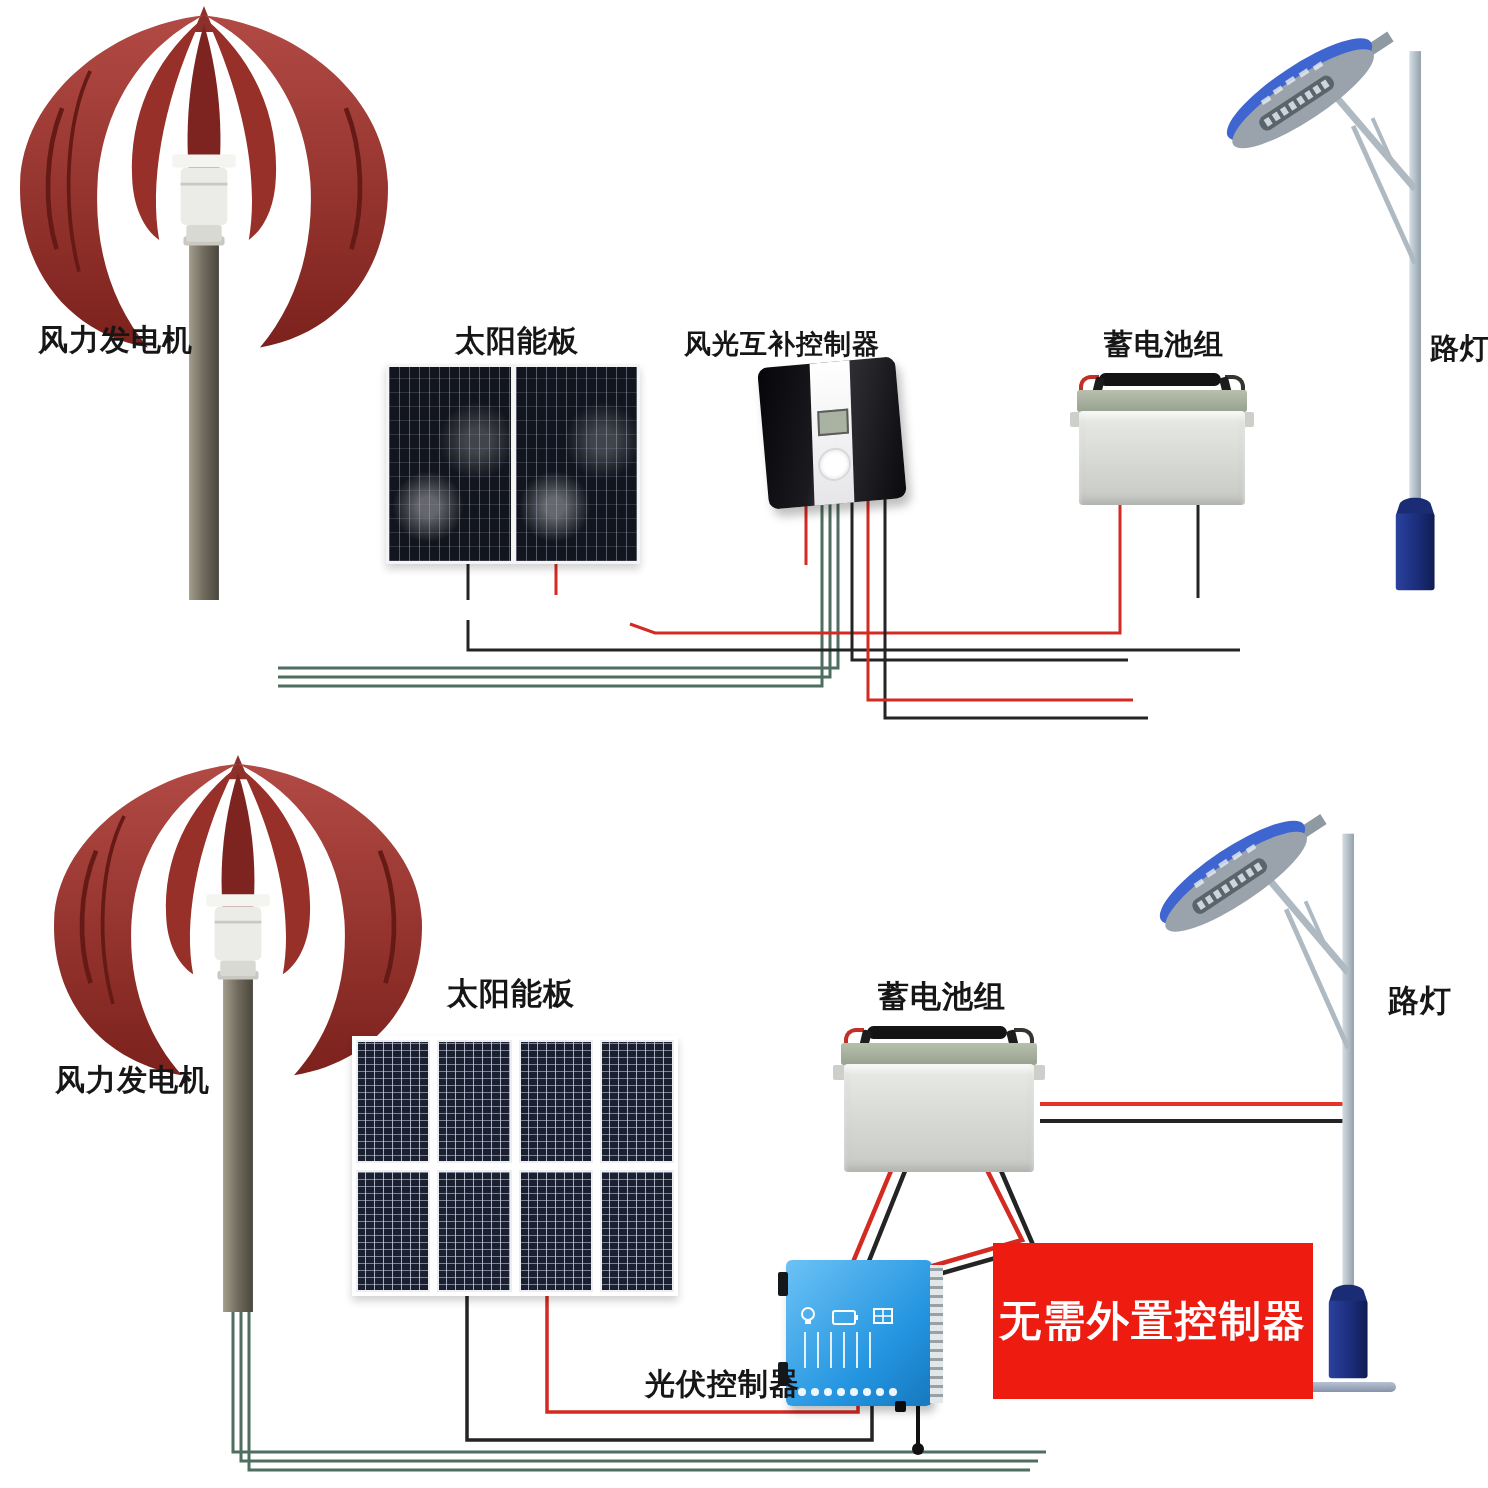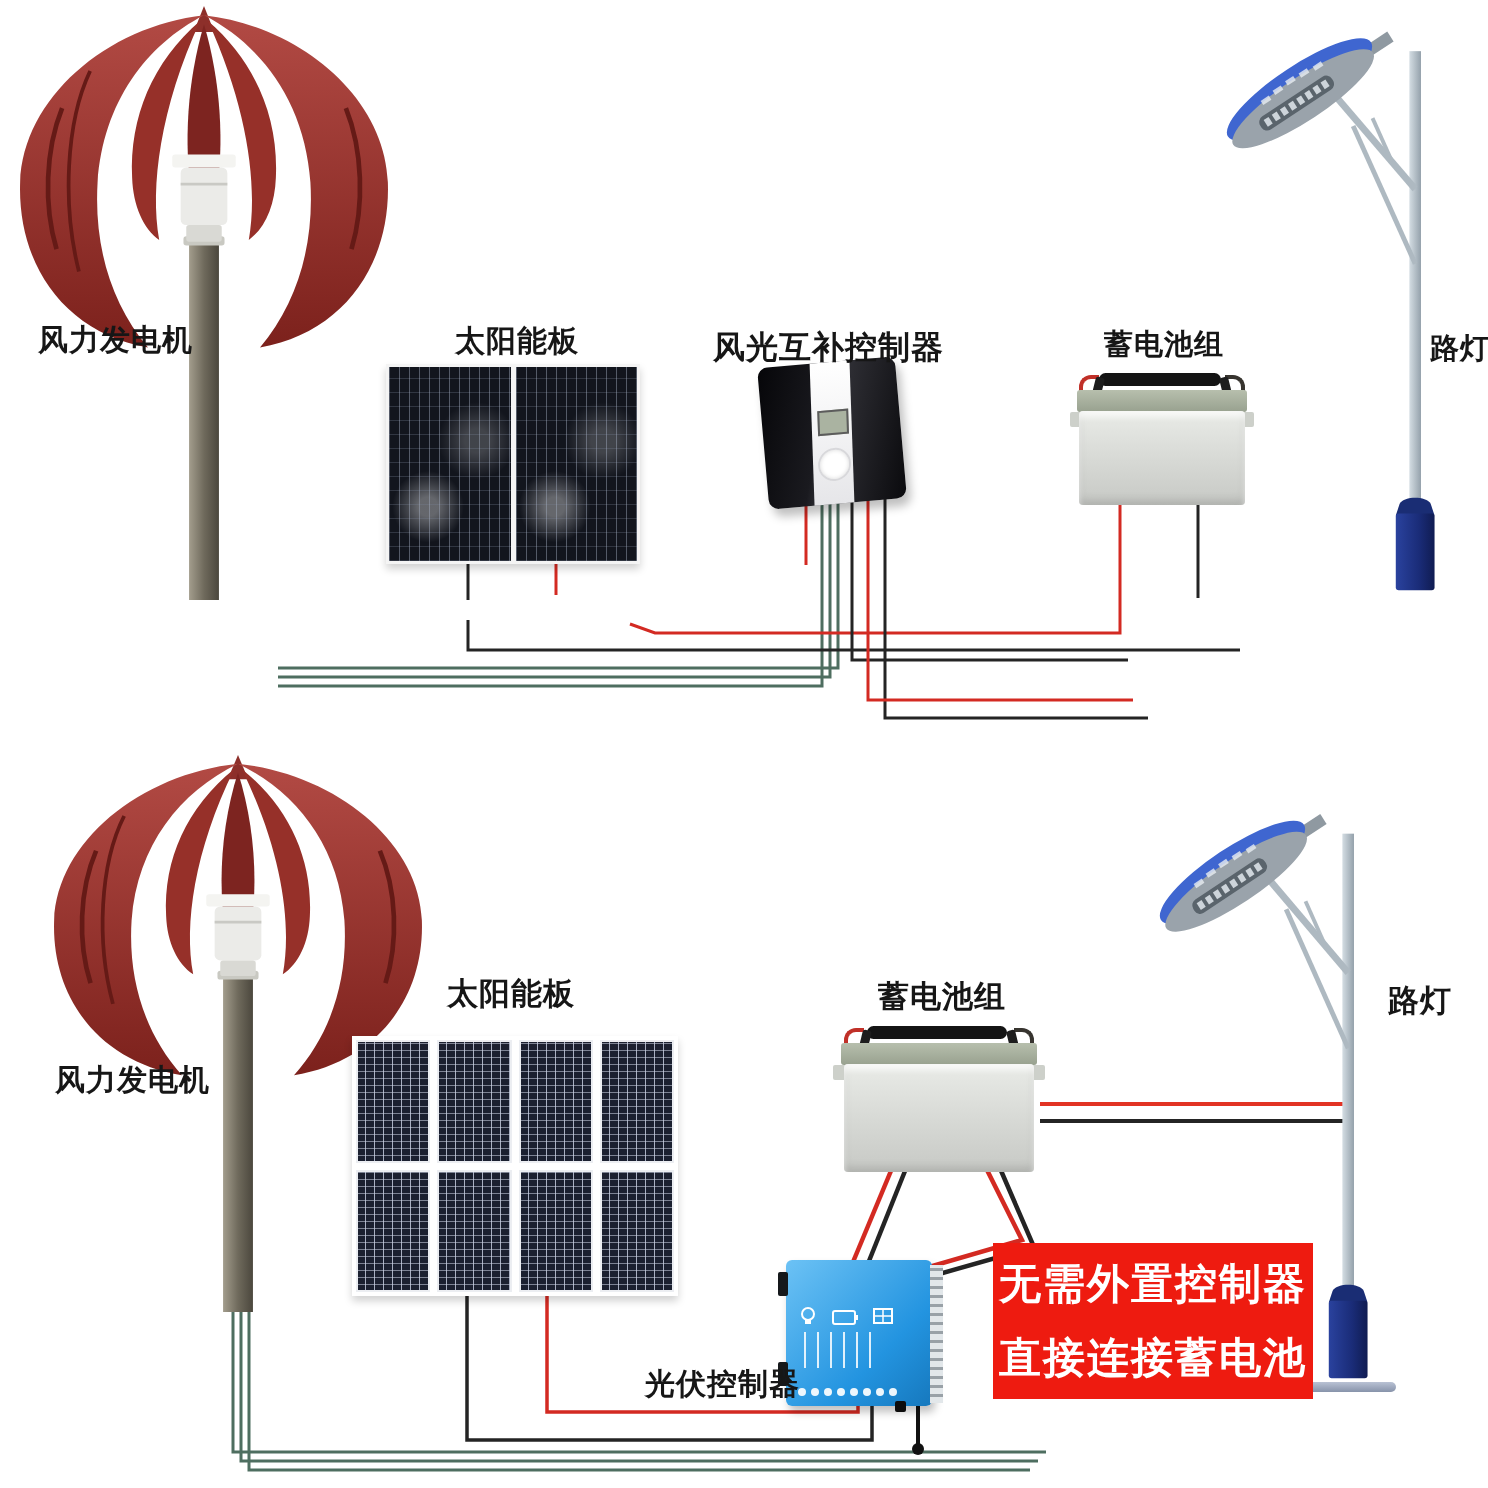--- a/index.html
+++ b/index.html
@@ -217,21 +217,21 @@
     <div class="cell-top"></div>
   </div>
   <div class="label lbl-z" style="left:455px;top:321px;font-size:30px">太阳能板</div>
 
   <div class="ctrl-top dev">
     <div class="ctrl-stripe">
       <div class="ctrl-lcd"></div>
       <div class="ctrl-btn"></div>
     </div>
   </div>
-  <div class="label lbl-z" style="left:713px;top:326px;font-size:32px">风光互补控制器</div>
+  <div class="label lbl-z" style="left:684px;top:326px;font-size:27px">风光互补控制器</div>
 
   <div class="battery dev" style="left:1070px;top:373px;width:184px;height:132px">
     <div class="bat-wire red"></div>
     <div class="bat-wire blk"></div>
     <div class="bat-handle"></div>
     <div class="bat-hook l"></div>
     <div class="bat-hook r"></div>
     <div class="bat-lid"></div>
     <div class="bat-ear l"></div>
     <div class="bat-ear r"></div>
@@ -318,16 +318,15 @@
           <div class="cb-dot"></div>
           <div class="cb-dot"></div>
       </div>
     </div>
     <div class="cb-conn"></div>
   </div>
   <div class="label lbl-z" style="left:645px;top:1364px;font-size:30px">光伏控制器</div>
 
   <div class="banner">
     <div>无需外置控制器</div>
-    <div>直接连接蓄电池</div>
   </div>
 
 </div>
 
 </body></html>

